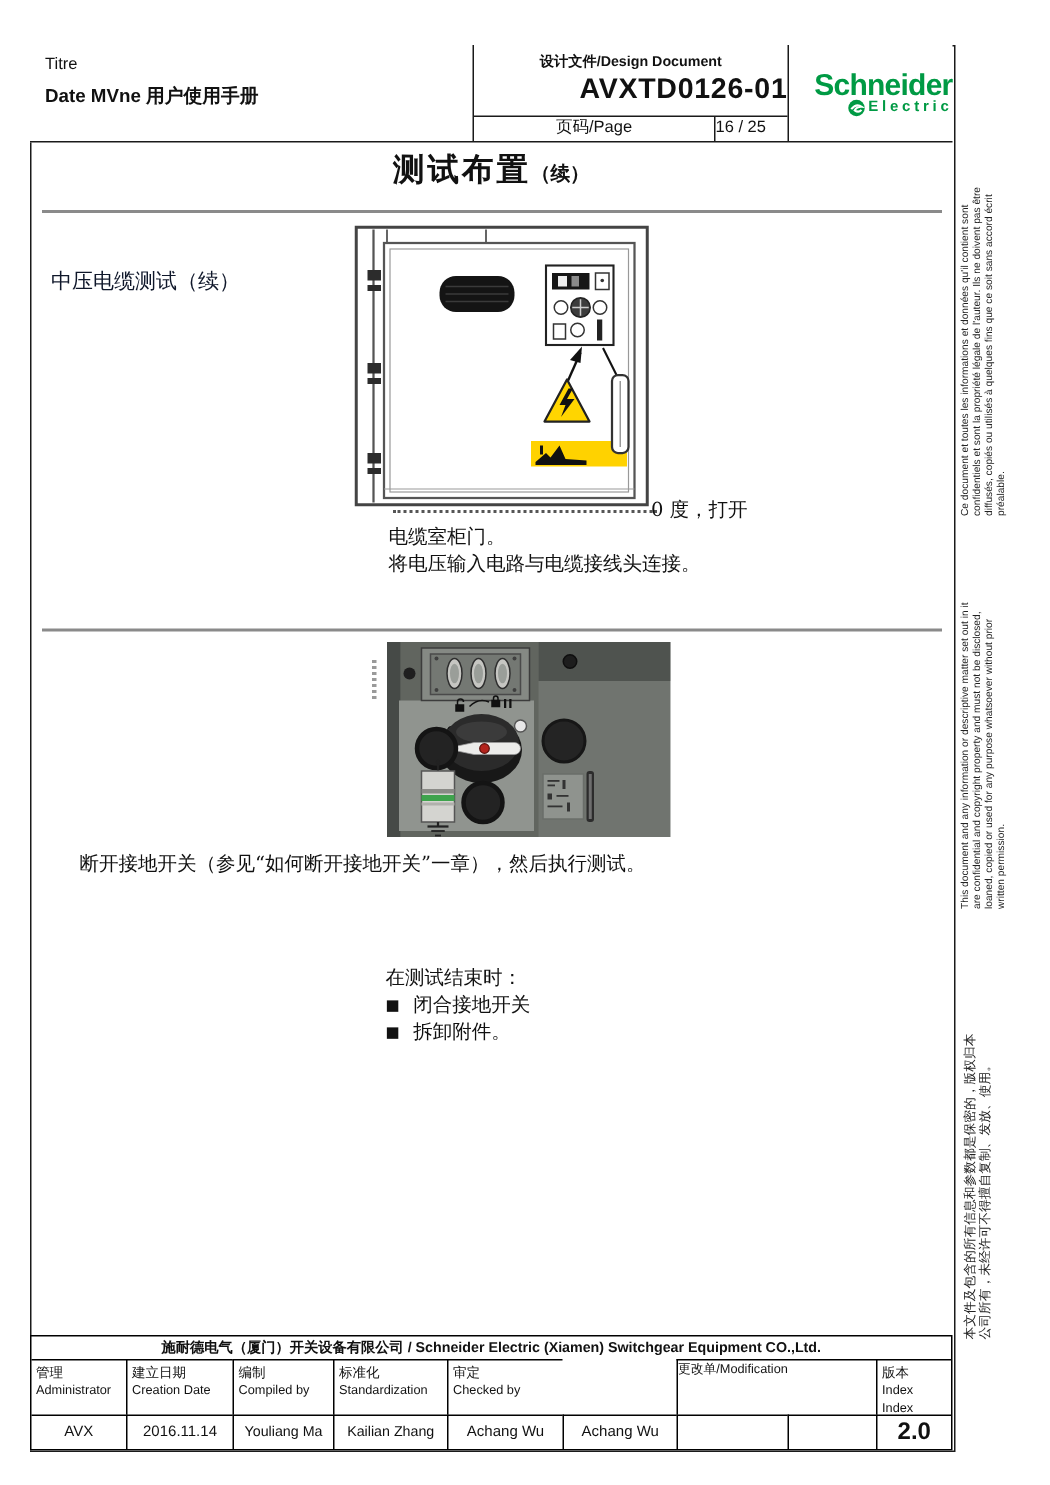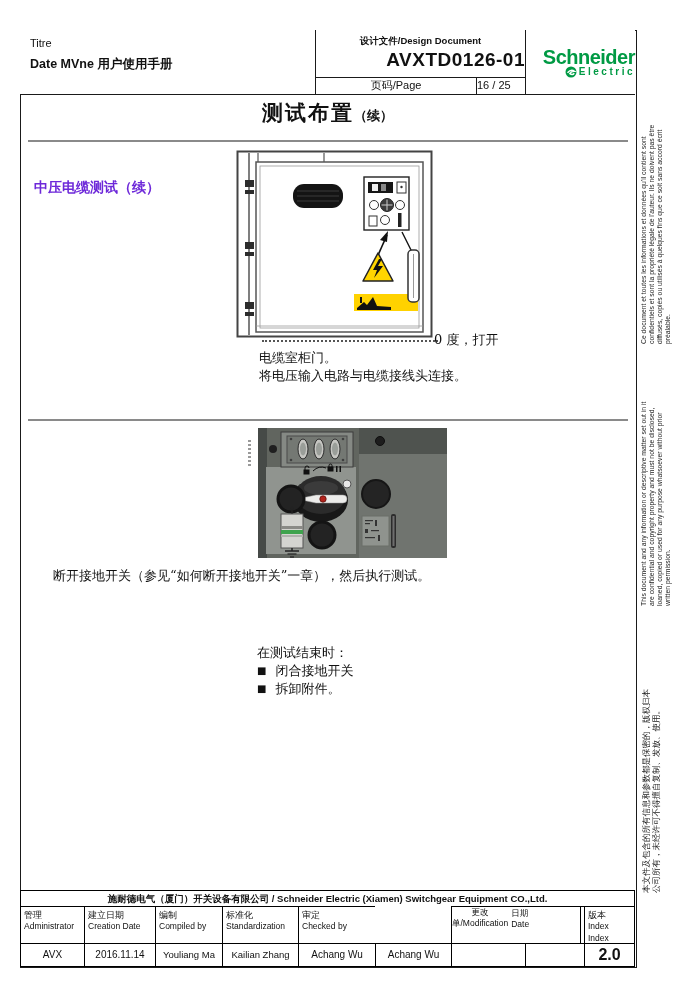--- a/index.html
+++ b/index.html
@@ -28,21 +28,21 @@
   #logo-line2 span{color:#009A44;font-weight:bold;font-size:10px;letter-spacing:2.5px}
 
   
   #page-title{left:20px;top:99px;width:615px;text-align:center}
   #page-title .main{font-size:21px;font-weight:bold;letter-spacing:2px}
   #page-title .suffix{font-size:13px;font-weight:bold}
   .divider{border-top:2px solid #8a8a8a;height:0}
   #divider1{left:28px;top:140px;width:600px}
   #divider2{left:28px;top:419px;width:600px}
 
-  #section1-label{left:34px;top:179px;font-size:14px;font-weight:bold;color:#6d28d9}
+  #section1-label{left:34px;top:179px;font-size:14px;font-weight:normal;color:#0f172a}
 
   #cabinet-wrap{left:236px;top:150px;z-index:1}
   #caption-dots{left:262px;top:336px;width:176px;height:4px;border-bottom:2px dotted #555}
   #caption-l1{left:434px;top:331px;font-size:13px}
   #caption-l2{left:259px;top:349px;font-size:13px}
   #caption-l3{left:259px;top:367px;font-size:13px}
 
   #photo-wrap{left:258px;top:428px}
   #photo-marks{left:248px;top:440px;width:3px;height:26px;
       background:repeating-linear-gradient(to bottom,#9a9a9a 0 2px,transparent 2px 4px)}
@@ -281,30 +281,20 @@
   <div class="fc fh">
     <div class="zh">标准化</div>
       <div>Standardization</div>
   </div>
   <div class="fc fh">
     <div class="zh">审定</div>
       <div>Checked by</div>
   </div>
   <div id="f-mod" class="fc">
     <div class="mod-title">更改单/Modification</div>
-    <div class="mod-sub">
-      <div class="mod-date">
-        <div class="zh">日期</div>
-          <div>Date</div>
-      </div>
-      <div class="mod-num">
-        <div class="zh">编号</div>
-          <div>N° - Number</div>
-      </div>
-    </div>
   </div>
   <div class="fc fh">
     <div class="zh">版本</div>
       <div>Index</div>
       <div>Index</div>
   </div>
 
   <div class="fc fv nbl">AVX</div>
   <div class="fc fv">2016.11.14</div>
   <div class="fc fv" style="font-size:9.5px">Youliang Ma</div>

